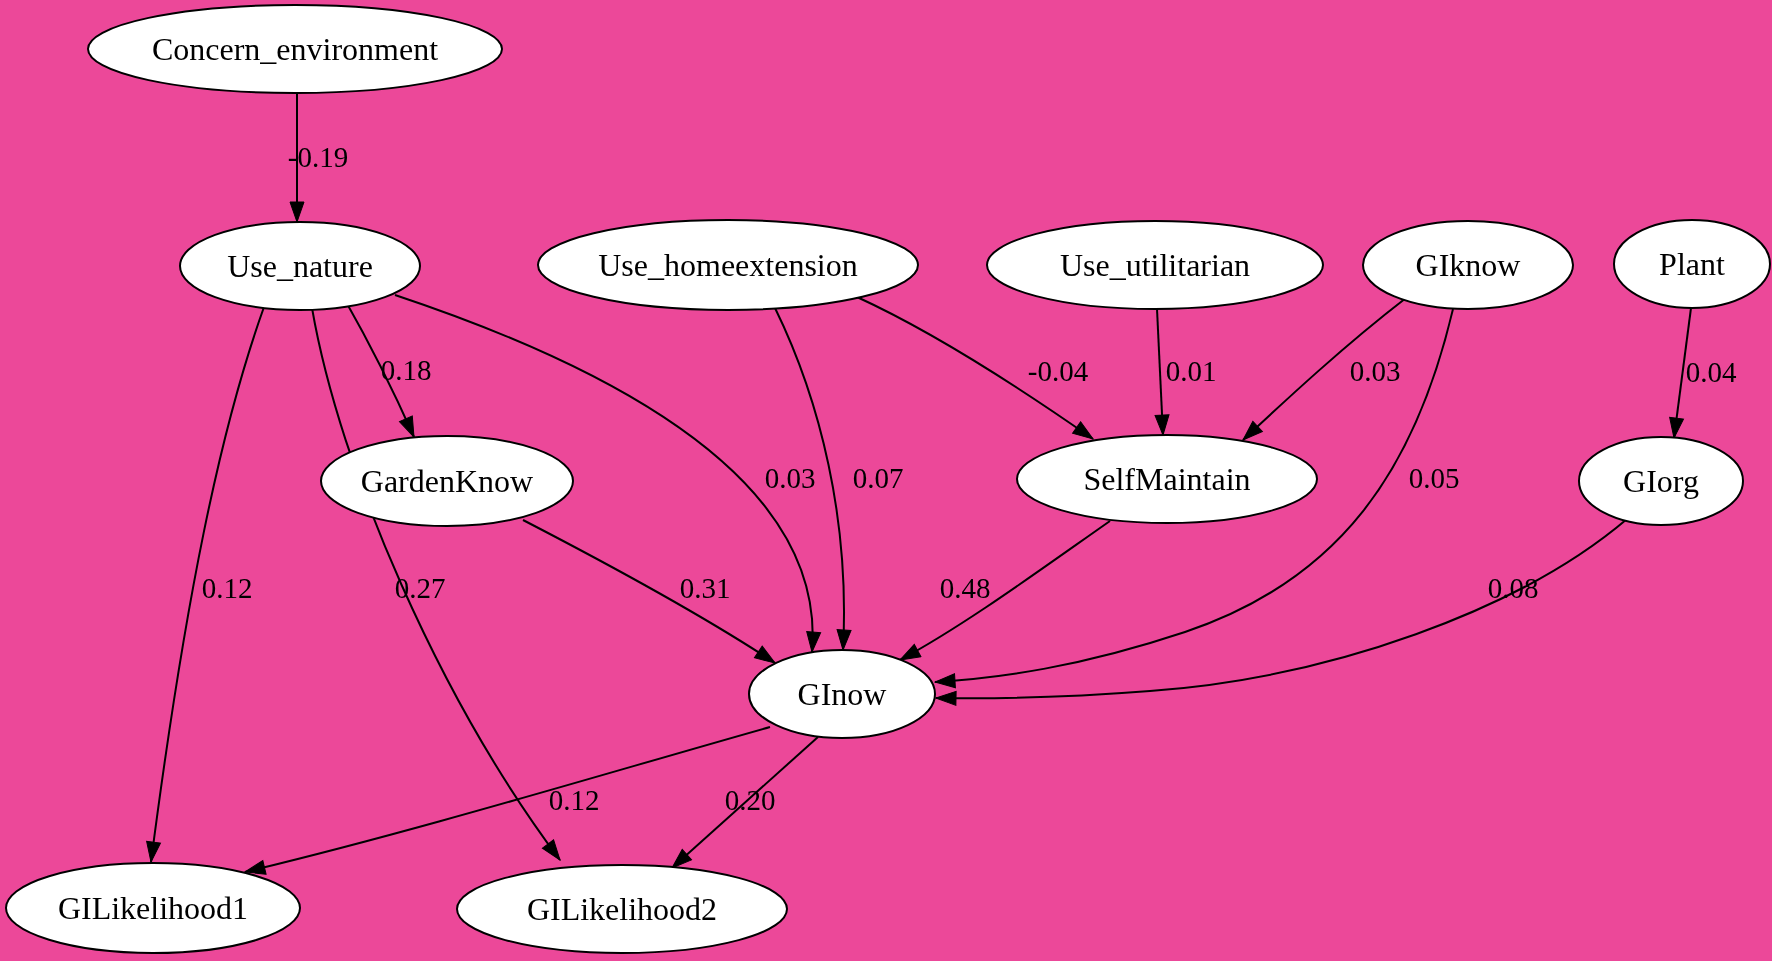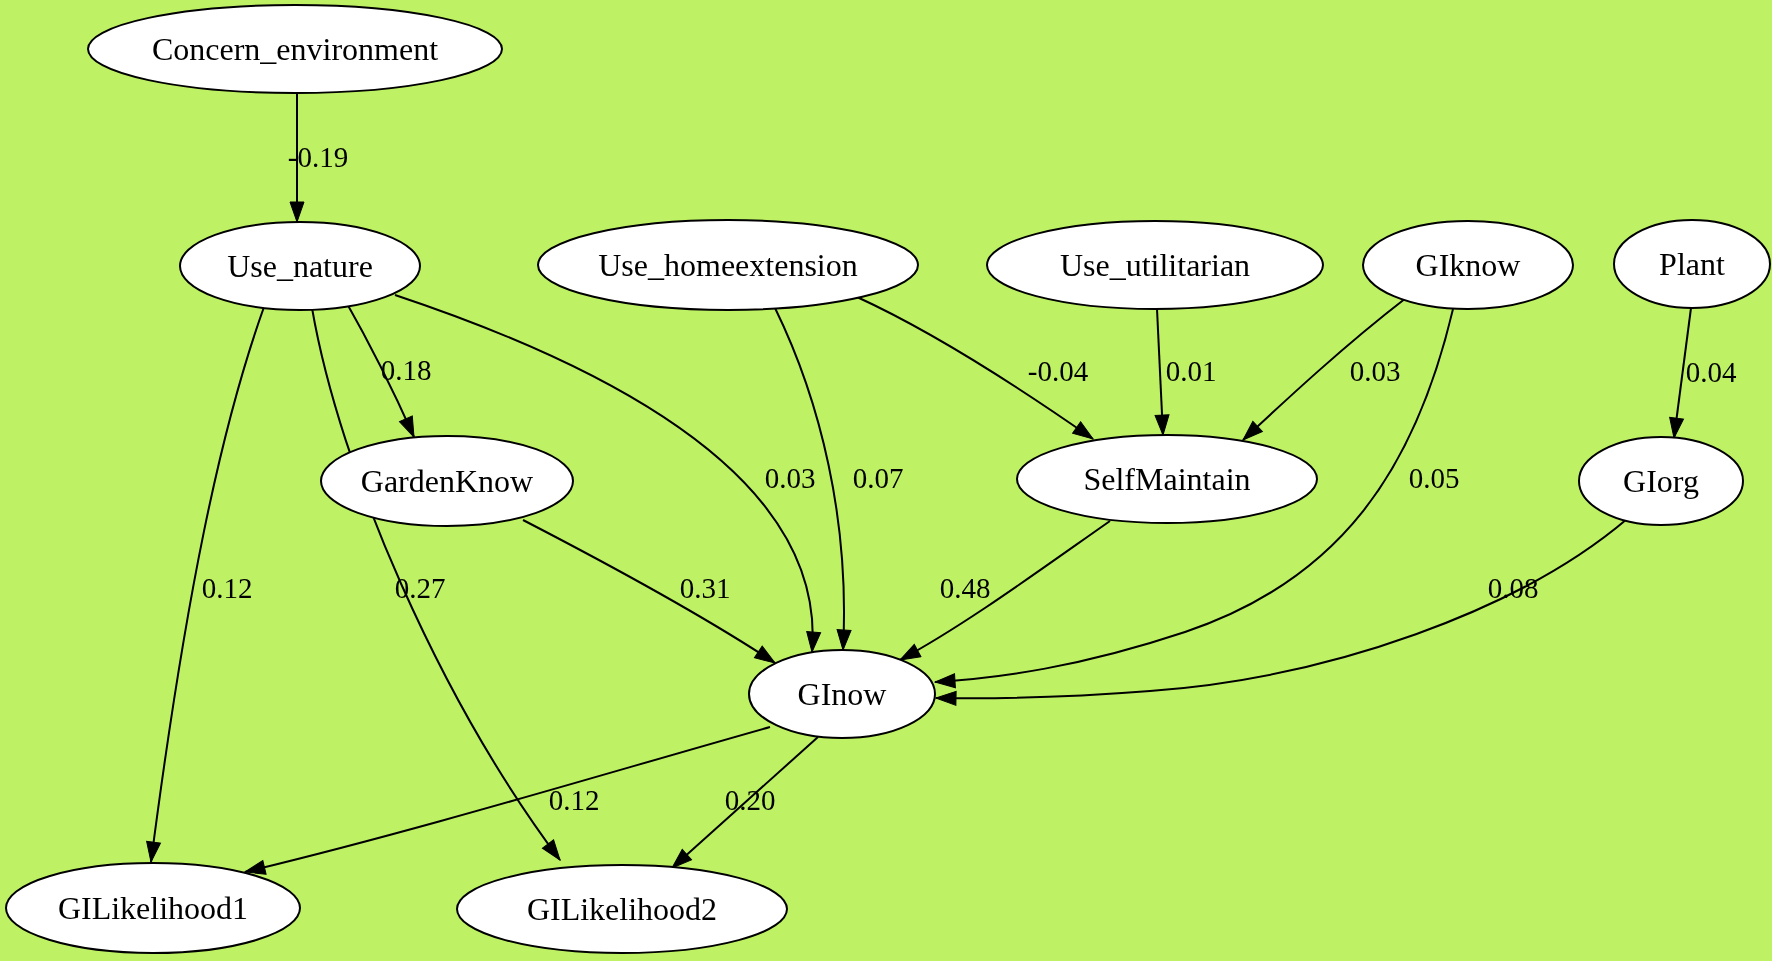--- a/index.html
+++ b/index.html
@@ -4,21 +4,21 @@
 <style>
   html, body {
     margin: 0;
     padding: 0;
     background: #ffffff;
   }
   #stage {
     position: relative;
     width: 1772px;
     height: 961px;
-    background: #bef264;
+    background: #ec4899;
     overflow: hidden;
   }
   #graph {
     position: absolute;
     left: 0;
     top: 0;
   }
   .node-label {
     font-family: "Liberation Serif", "DejaVu Serif", serif;
     font-size: 32px;

